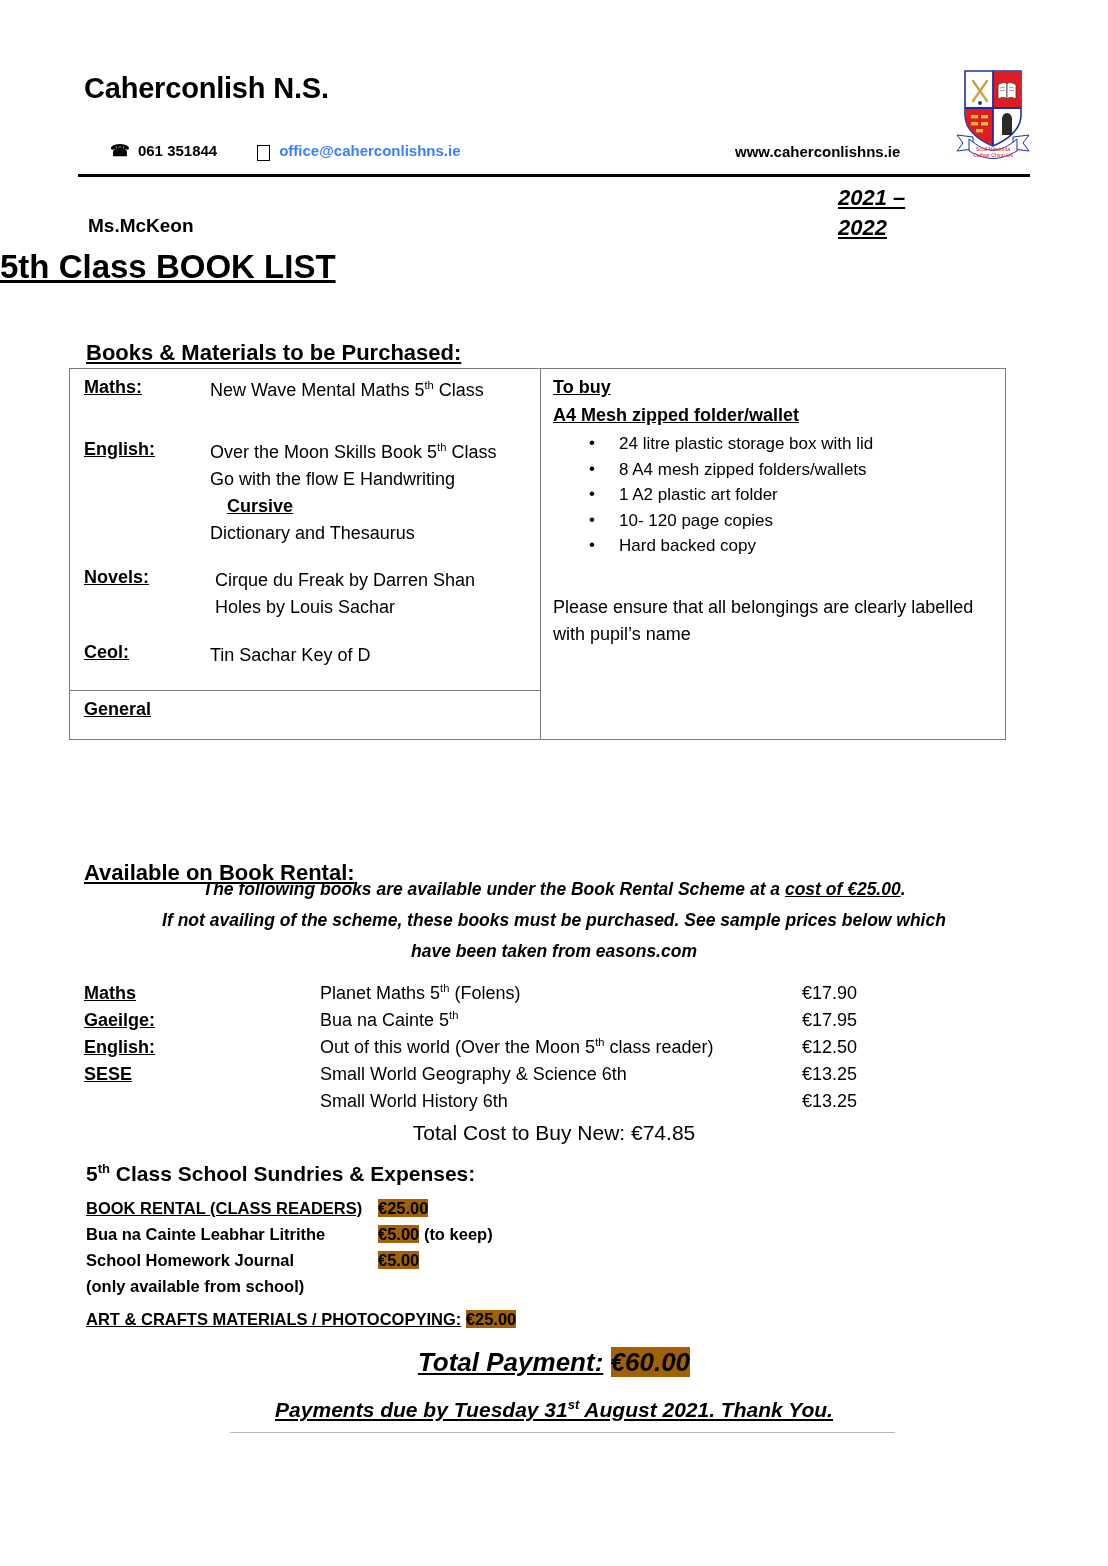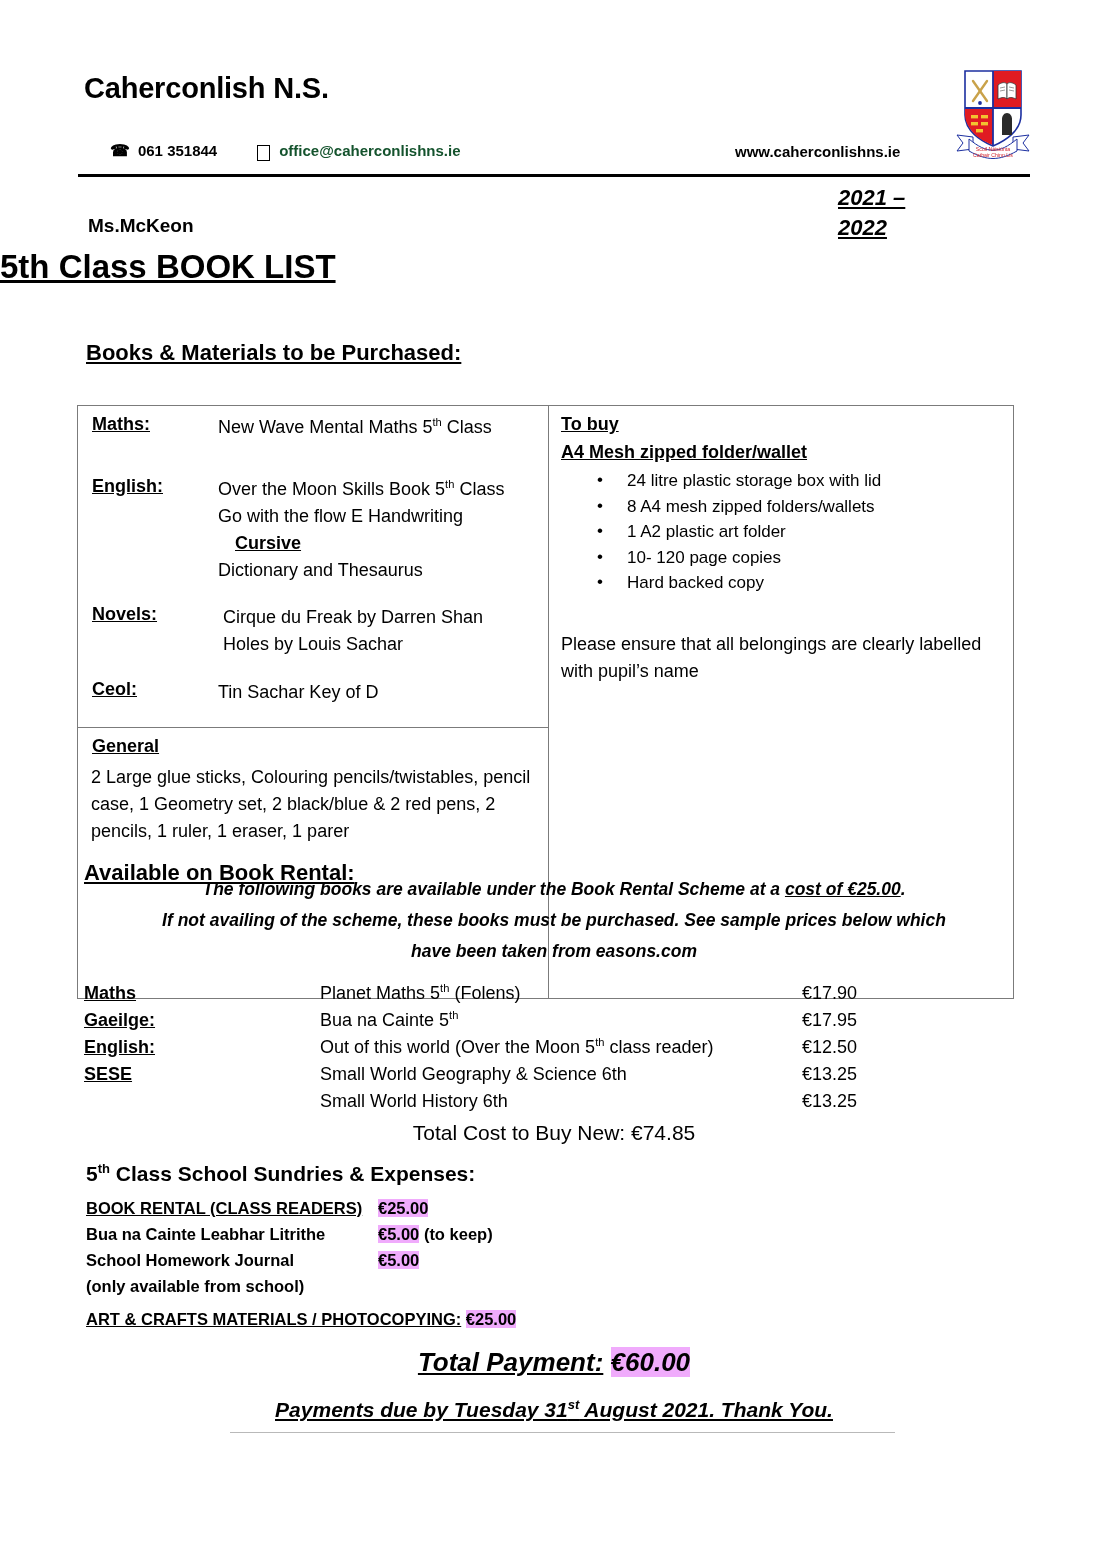--- a/index.html
+++ b/index.html
@@ -22,21 +22,21 @@
     font-size:15px; font-weight:bold;
     display:flex; align-items:center;
   }
   .phone-icon { font-size:16px; margin-right:8px; line-height:1; }
   .phone-num { margin-right:40px; }
   .mail-icon {
     display:inline-block; width:11px; height:14px;
     border:1.4px solid #000; margin-right:9px;
     position:relative; top:2px;
   }
-  .email-link { color:#14532d; text-decoration:none; font-weight:bold; }
+  .email-link { color:#3b82f6; text-decoration:none; font-weight:bold; }
   .website {
     position:absolute; left:735px; top:143px;
     font-size:15px; font-weight:bold;
   }
   .rule-top {
     position:absolute; left:78px; top:174px; width:952px; height:0;
     border-top:3px solid #000;
   }
 
   
@@ -60,25 +60,24 @@
   .doc-title span { text-decoration:underline; }
   .section-h {
     position:absolute; font-size:22px; font-weight:bold;margin-top:20px;
   }
   .section-h span { text-decoration:underline; }
   .h-purchased { left:86px; top:320px; }
   .h-rental    { left:84px; top:840px; }
 
   
   .tbl {
-    position:absolute; left:77px; top:368px;
-    width:937px; height:594px;
+    position:absolute; left:69px; top:368px;
+    width:937px; height:372px;
     border:1.2px solid #7b7b7b;
     box-sizing:border-box;
-    margin-top:37px;
   }
   .tbl-col-left {
     position:absolute; left:0; top:0; width:471px; height:100%;
     border-right:1.2px solid #7b7b7b; box-sizing:border-box;
   }
   .tbl-cell-top {
     position:absolute; left:0; top:0; width:100%; height:322px;
     border-bottom:1.2px solid #7b7b7b; box-sizing:border-box;
   }
   .tbl-cell-bot {
@@ -147,21 +146,21 @@
   
   .sundries-h {
     position:absolute; left:86px; top:1162px;
     font-size:21px; font-weight:bold;
   }
   .sundries-list { position:absolute; left:86px; top:1195px; width:600px; }
   .sundry-row { position:relative; height:26px; font-size:16.5px; font-weight:bold; line-height:26px; }
   .sundry-name { position:absolute; left:0; top:0; }
   .sundry-name.u span { text-decoration:underline; }
   .sundry-amt { position:absolute; left:292px; top:0; }
-  .hl { background:#f0abfc;margin-top:48px; }
+  .hl { background:#a16207;margin-top:48px; }
 
   .art-line {
     position:absolute; left:86px; top:1310px;
     font-size:16.5px; font-weight:bold;
   }
   .art-line .lbl { text-decoration:underline; }
 
   .total-pay {
     position:absolute; left:0; top:1347px; width:1108px;
     text-align:center; font-size:26px; font-weight:bold; font-style:italic;
@@ -295,21 +294,20 @@
         </div>
         <div class="subj-items" style="left:140px; top:273px;">
           <div>Tin Sachar Key of D</div>
         </div>
       </div>
 
       <div class="tbl-cell-bot">
         <div class="general-title">
           <span>General</span>
         </div>
-        <div class="general-body">2 Large glue sticks, Colouring pencils/twistables, pencil case, 1 Geometry set, 2 black/blue &amp; 2 red pens, 2 pencils, 1 ruler, 1 eraser, 1 parer</div>
       </div>
     </div>
 
     <div class="tbl-col-right">
       <div class="tobuy-h1">
         <span>To buy</span>
       </div>
       <div class="tobuy-h2">
         <span>A4 Mesh zipped folder/wallet</span>
       </div>

